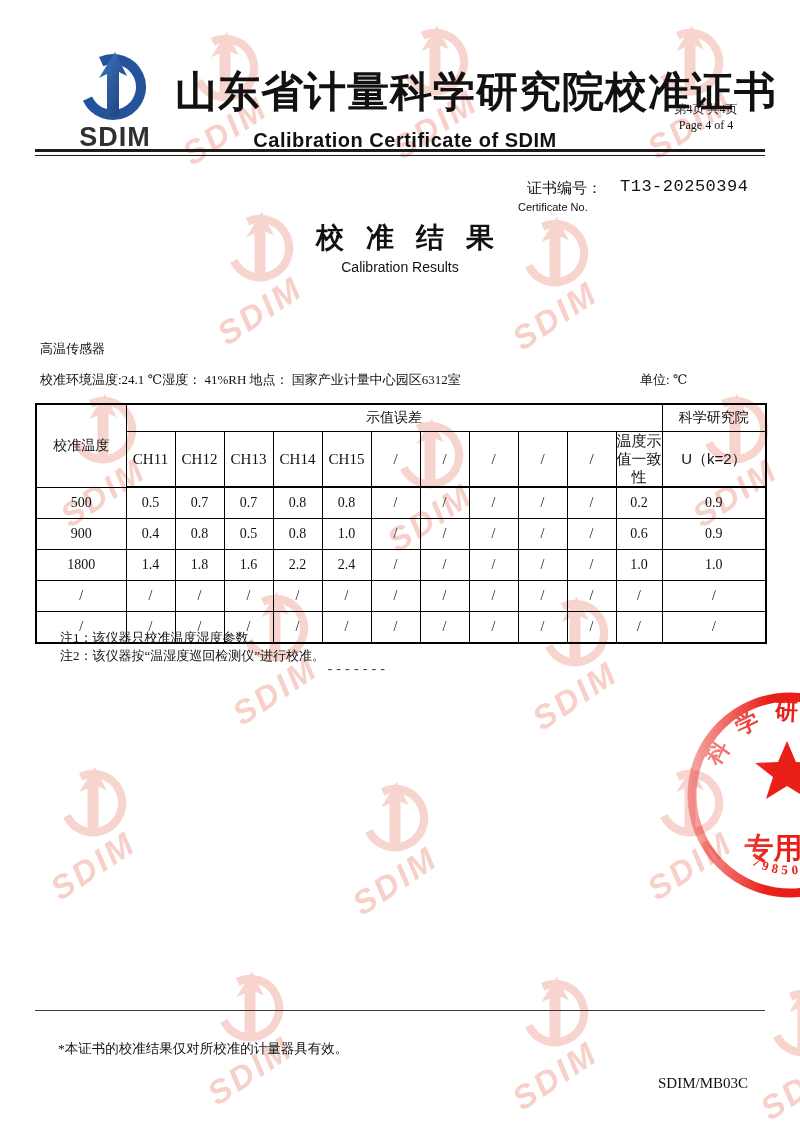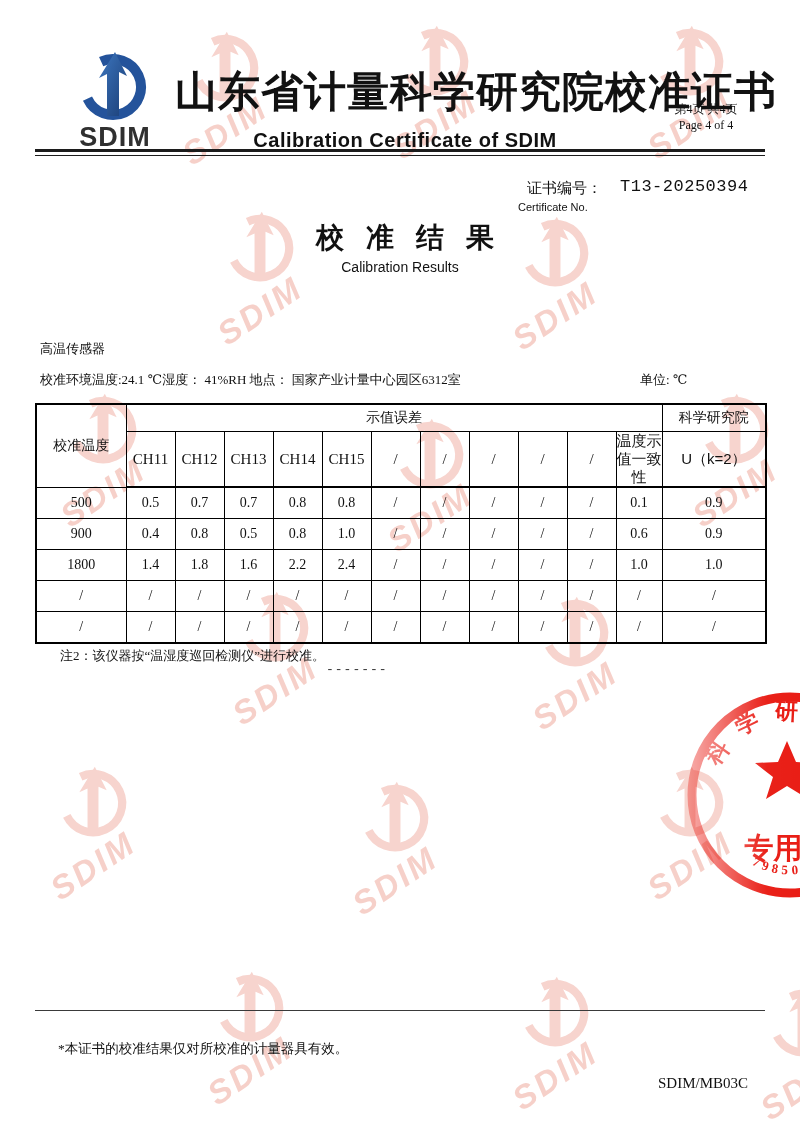--- a/index.html
+++ b/index.html
@@ -214,21 +214,21 @@
           <td class="cell">0.5</td>
           <td class="cell">0.7</td>
           <td class="cell">0.7</td>
           <td class="cell">0.8</td>
           <td class="cell">0.8</td>
           <td class="cell">/</td>
           <td class="cell">/</td>
           <td class="cell">/</td>
           <td class="cell">/</td>
           <td class="cell">/</td>
-          <td class="cell">0.1</td>
+          <td class="cell">0.2</td>
           <td class="cell">0.9</td>
         </tr>
         <tr>
           <td class="cell">900</td>
           <td class="cell">0.4</td>
           <td class="cell">0.8</td>
           <td class="cell">0.5</td>
           <td class="cell">0.8</td>
           <td class="cell">1.0</td>
           <td class="cell">/</td>
@@ -280,20 +280,21 @@
           <td class="cell">/</td>
           <td class="cell">/</td>
           <td class="cell">/</td>
           <td class="cell">/</td>
           <td class="cell">/</td>
           <td class="cell">/</td>
         </tr>
       </tbody>
   </table>
 
+  <div class="note-line" style="top:629px">注1：该仪器只校准温度湿度参数。</div>
   <div class="note-line" style="top:647px">注2：该仪器按“温湿度巡回检测仪”进行校准。</div>
   <div class="dash-note">-------</div>
 
   <svg class="stamp" width="230" height="230" viewBox="0 0 230 230">
     <defs>
       <linearGradient id="fade" x1="0" y1="0" x2="1" y2="0">
         <stop offset="0" stop-color="#fff" stop-opacity="0.25"></stop>
         <stop offset="0.4" stop-color="#fff" stop-opacity="0.95"></stop>
         <stop offset="1" stop-color="#fff" stop-opacity="1"></stop>
       </linearGradient>

